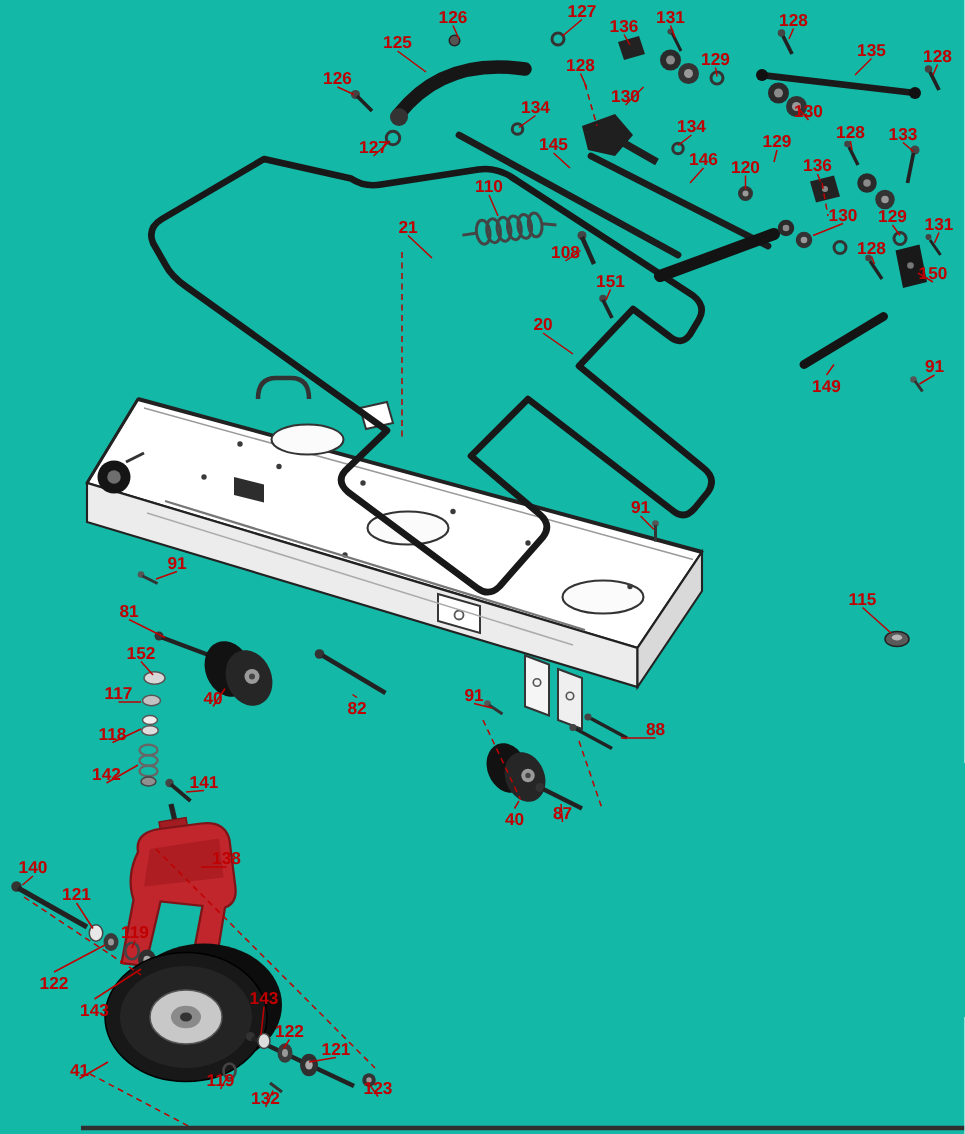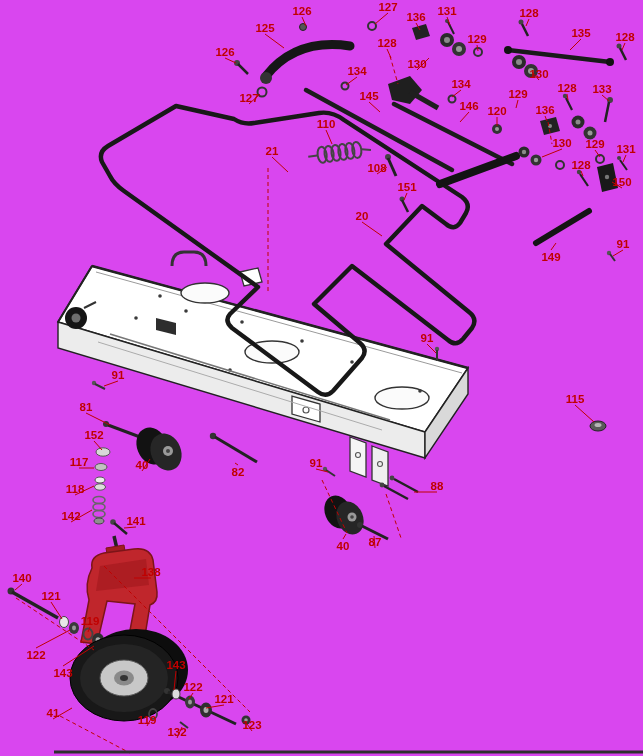--- a/index.html
+++ b/index.html
@@ -1,16 +1,16 @@
 <!DOCTYPE html>
 <html style="--accent: #c00000; --line: #1f1f1f; --fork: #c0262c;"><head>
 <meta charset="utf-8">
 <style>
   html,body { margin:0; padding:0; background:#ffffff; }
-  .stage { position:relative; width:643px; height:756px; background:#d946ef; overflow:hidden;
+  .stage { position:relative; width:643px; height:756px; background:#14b8a6; overflow:hidden;
            font-family:"Liberation Sans", sans-serif; }
   svg { display:block; }
   .part-label { font-family:"Liberation Sans", sans-serif; font-size:11.5px; font-weight:bold;
                 fill:var(--accent); text-anchor:middle; }
   .leader { stroke:var(--accent); stroke-width:1; }
   .dashed line { stroke:var(--accent); stroke-width:1; stroke-dasharray:4 3; }
 </style>
 </head>
 <body>
 

